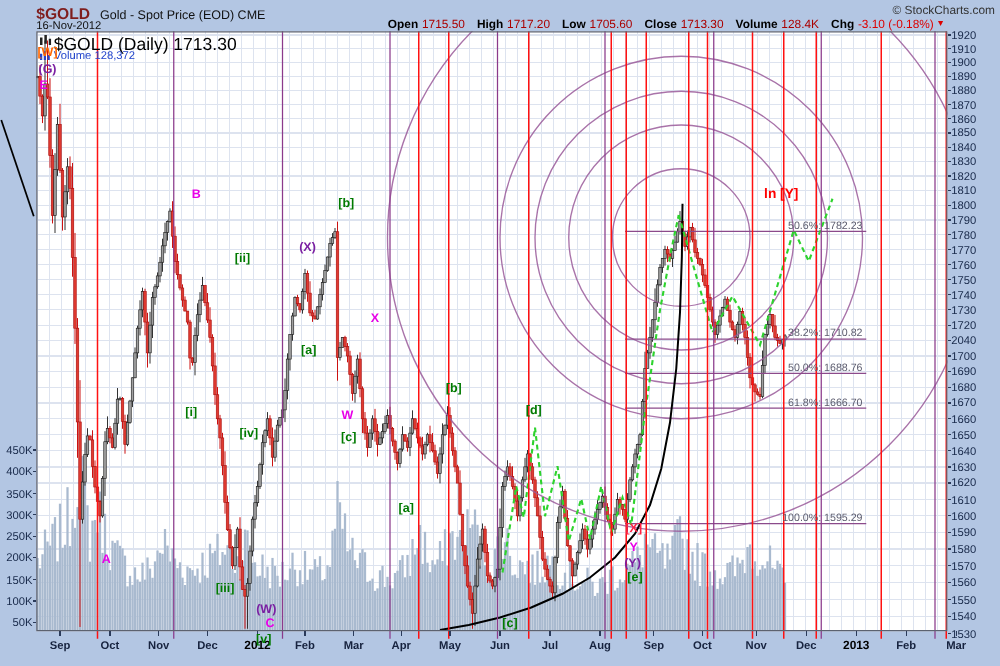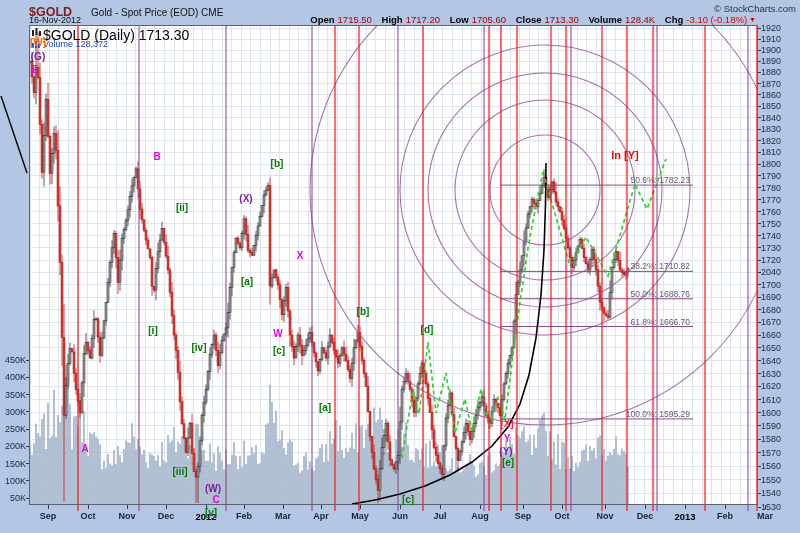--- a/index.html
+++ b/index.html
@@ -1,21 +1,21 @@
 <!DOCTYPE html>
 <html><head>
 <meta charset="utf-8">
 <style>
   html,body{margin:0;padding:0;}
   #app{position:relative;width:800px;height:533px;background:#b3c6e3;overflow:hidden;
        font-family:"Liberation Sans",sans-serif;}
   .abs{position:absolute;}
   #titlebar{left:29px;top:2px;white-space:nowrap;}
   .sym{font-weight:bold;font-size:12.5px;color:#7f1d1d;}
-  .desc{font-size:10px;color:#111;margin-left:19px;}
+  .desc{font-size:10px;color:#111;margin-left:8px;}
   #copyright{right:4px;top:3px;font-size:9.5px;color:#333;}
   #datebar{left:29px;top:15px;font-size:9px;color:#111;}
   #quotebar{right:44px;top:14px;font-size:9.5px;white-space:nowrap;}
   .qlabel{font-weight:bold;color:#000;margin-left:7px;}
   .qval{color:#aa0000;margin-left:3px;}
   .qchg{color:#dd0000;margin-left:3px;}
   .qarrow{color:#dd0000;font-size:7px;vertical-align:1px;margin-left:2px;}
   #legend1{left:43px;top:27px;font-size:14px;color:#000;white-space:nowrap;}
   #legend2{left:43px;top:39px;font-size:9px;color:#2244cc;white-space:nowrap;}
   .licon{left:32px;width:9px;height:9px;}
@@ -1274,21 +1274,21 @@
       <div class="mtick" style="left:765px">Mar</div>
       <div class="fiblabel" style="left:560px;top:175.11017136887816px">50.6%: 1782.23</div>
       <div class="fiblabel" style="left:560px;top:261.39356041338806px">38.2%: 1710.82</div>
       <div class="fiblabel" style="left:560px;top:288.7776804154898px">50.0%: 1688.76</div>
       <div class="fiblabel" style="left:560px;top:316.52187681950033px">61.8%: 1666.70</div>
       <div class="fiblabel" style="left:560px;top:408.9189575922516px">100.0%: 1595.29</div>
       <div class="wave" style="left:38px;top:42px;color:#ff6600;">[W]</div>
       <div class="wave" style="left:38px;top:56px;color:#7a1fa2;">(G)</div>
       <div class="wave" style="left:35px;top:69px;color:#e800e8;">E</div>
       <div class="wave" style="left:157px;top:156px;color:#e800e8;">B</div>
-      <div class="wave" style="left:182px;top:207px;color:#007a00;">[ii]</div>
+      <div class="wave" style="left:194px;top:207px;color:#007a00;">[ii]</div>
       <div class="wave" style="left:246px;top:198px;color:#7a1fa2;">(X)</div>
       <div class="wave" style="left:277px;top:163px;color:#007a00;">[b]</div>
       <div class="wave" style="left:300px;top:255px;color:#e800e8;">X</div>
       <div class="wave" style="left:247px;top:281px;color:#007a00;">[a]</div>
       <div class="wave" style="left:153px;top:330px;color:#007a00;">[i]</div>
       <div class="wave" style="left:199px;top:347px;color:#007a00;">[iv]</div>
       <div class="wave" style="left:278px;top:333px;color:#e800e8;">W</div>
       <div class="wave" style="left:279px;top:350px;color:#007a00;">[c]</div>
       <div class="wave" style="left:363px;top:311px;color:#007a00;">[b]</div>
       <div class="wave" style="left:325px;top:407px;color:#007a00;">[a]</div>

